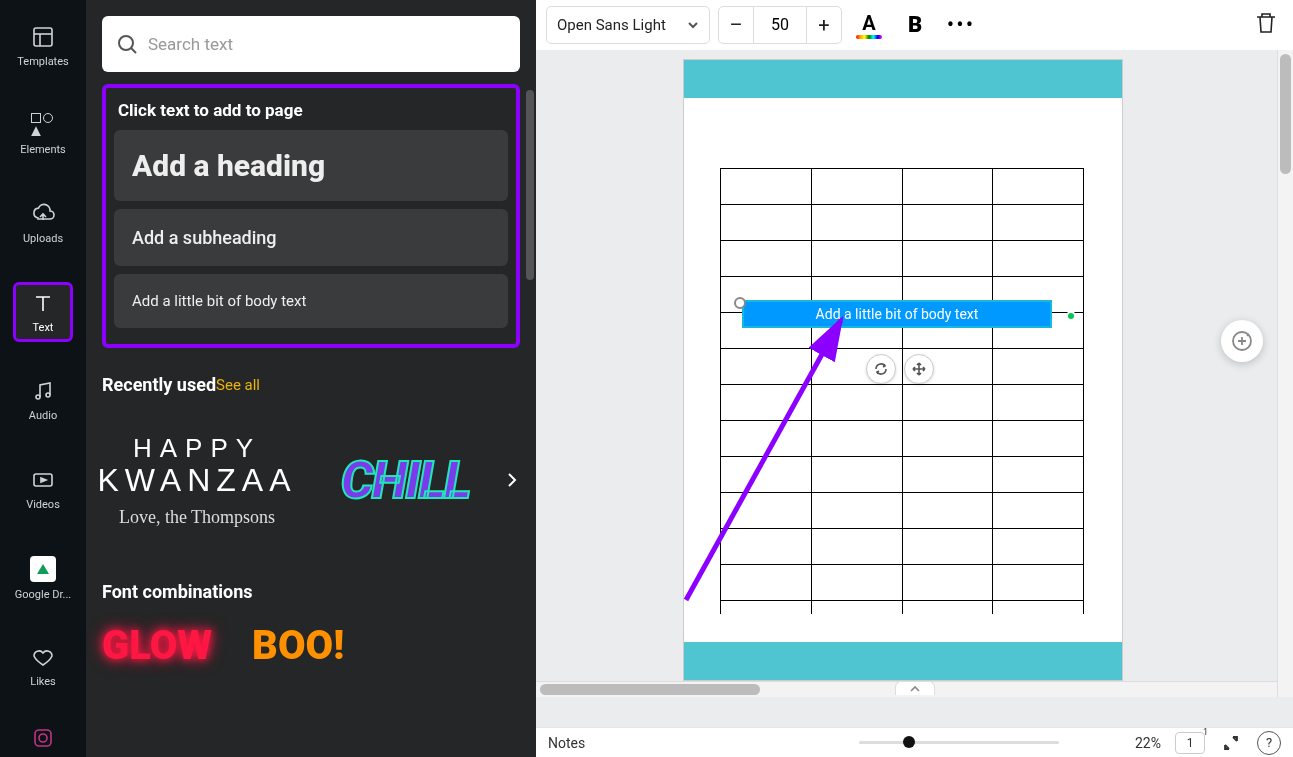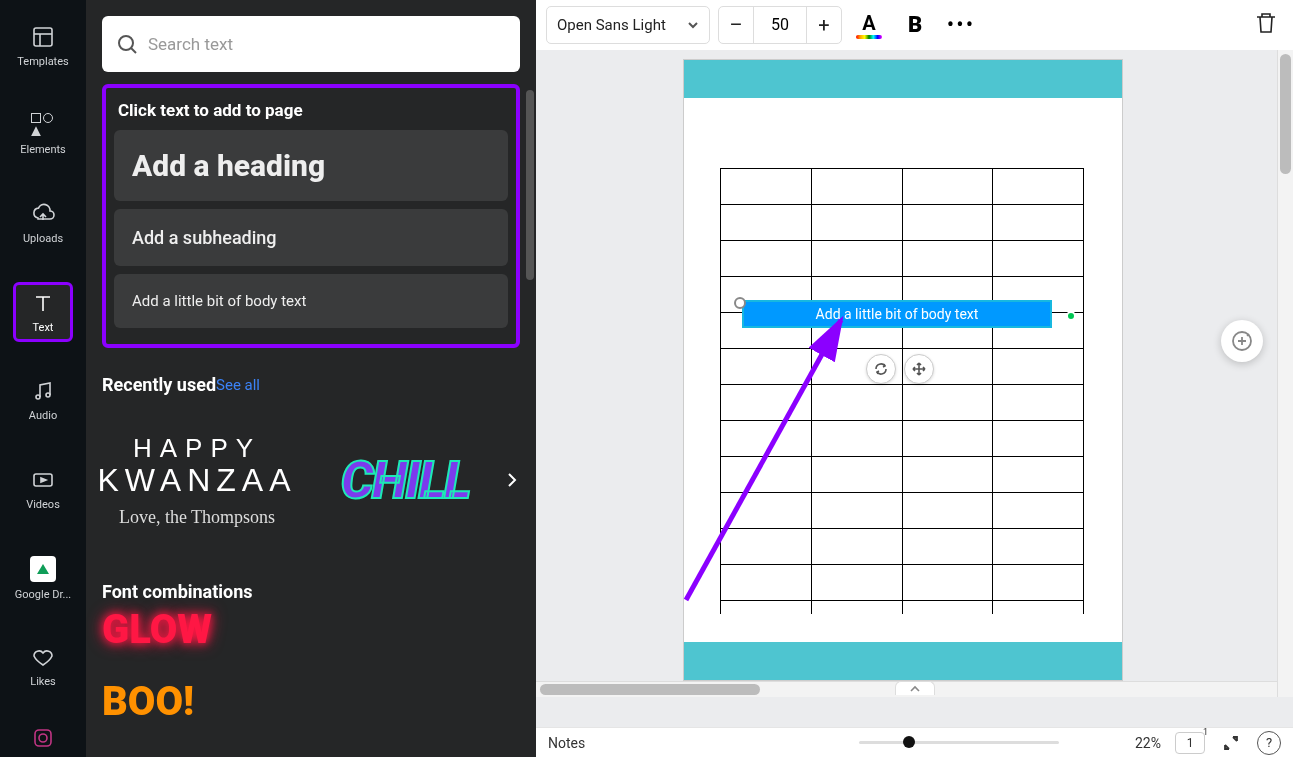--- a/index.html
+++ b/index.html
@@ -22,29 +22,29 @@
 .search input{border:none;outline:none;flex:1;font-size:17px;color:#333;}
 .search input::placeholder{color:#999;}
 .addbox { margin-top:12px; border:4px solid #8b00ff; border-radius:6px; padding:8px; }
 .addbox-title { font-size:17px; font-weight:700; margin:4px 4px 10px; }
 .addbtn { background:#3a3b3c; border-radius:6px; padding:18px 18px; margin-bottom:8px; cursor:pointer; color:#eee; }
 .addbtn.h1 { font-size:30px; font-weight:800; }
 .addbtn.h2 { font-size:18px; font-weight:500; }
 .addbtn.body { font-size:15px; }
 .section-hd { display:flex; justify-content:flex-start; align-items:center; margin:26px 0 4px; }
 .section-hd .t { font-size:18px; font-weight:700; }
-.section-hd .seeall { font-size:15px; color:#3b82f6; cursor:pointer; }
+.section-hd .seeall { font-size:15px; color:#eab308; cursor:pointer; }
 .recent-row { display:flex; align-items:center; gap:18px; margin-top:10px; position:relative; }
 .recent-item { width:190px; height:150px; display:flex; flex-direction:column; align-items:center; justify-content:center; cursor:pointer; }
 .kwanzaa .l1{font-family:Impact,sans-serif;letter-spacing:8px;font-size:26px;color:#fff;}
 .kwanzaa .l2{font-family:Impact,sans-serif;letter-spacing:6px;font-size:32px;color:#fff;margin-top:-2px;}
 .kwanzaa .l3{font-family:"Brush Script MT",cursive;font-size:18px;color:#ddd;margin-top:8px;}
 .chill{font-size:52px;font-weight:900;font-style:italic;color:#7c3aed;-webkit-text-stroke:2px #1de9b6;letter-spacing:-2px;}
 .carousel-arrow{position:absolute;right:-6px;top:50%;transform:translateY(-50%);width:28px;height:28px;display:flex;align-items:center;justify-content:center;color:#fff;cursor:pointer;}
-.fontcombo-row{display:flex;gap:25px;margin-top:4px;flex-direction:column;}
+.fontcombo-row{display:flex;gap:40px;margin-top:20px;}
 .glow{font-size:40px;font-weight:900;color:#ff1744;text-shadow:0 0 8px #ff1744,0 0 16px #ff1744;}
 .boo{font-size:40px;font-weight:900;color:#ff9100;}
 .panel-collapse{position:absolute;right:-2px;top:370px;width:20px;height:40px;background:#252627;border-radius:0 4px 4px 0;display:flex;align-items:center;justify-content:center;cursor:pointer;color:#aaa;}
 .panel-scroll{position:absolute;right:2px;top:90px;width:8px;height:190px;background:#555;border-radius:4px;}
 .main { flex:1; display:flex; flex-direction:column; background:#fff; position:relative; }
 .toolbar { height:50px; border-bottom:1px solid transparent; display:flex; align-items:center; padding:6px 10px; gap:8px; }
 .font-dd { width:164px; height:38px; border:1px solid #ddd; border-radius:5px; display:flex; align-items:center; justify-content:space-between; padding:0 10px; cursor:pointer; font-size:15px; color:#222; }
 .size-group{display:flex;align-items:center;border:1px solid #ddd;border-radius:5px;height:38px;overflow:hidden;}
 .size-btn{width:34px;height:100%;display:flex;align-items:center;justify-content:center;cursor:pointer;font-size:20px;color:#222;}
 .size-val{width:54px;text-align:center;font-size:16px;border-left:1px solid #ddd;border-right:1px solid #ddd;height:100%;display:flex;align-items:center;justify-content:center;}

